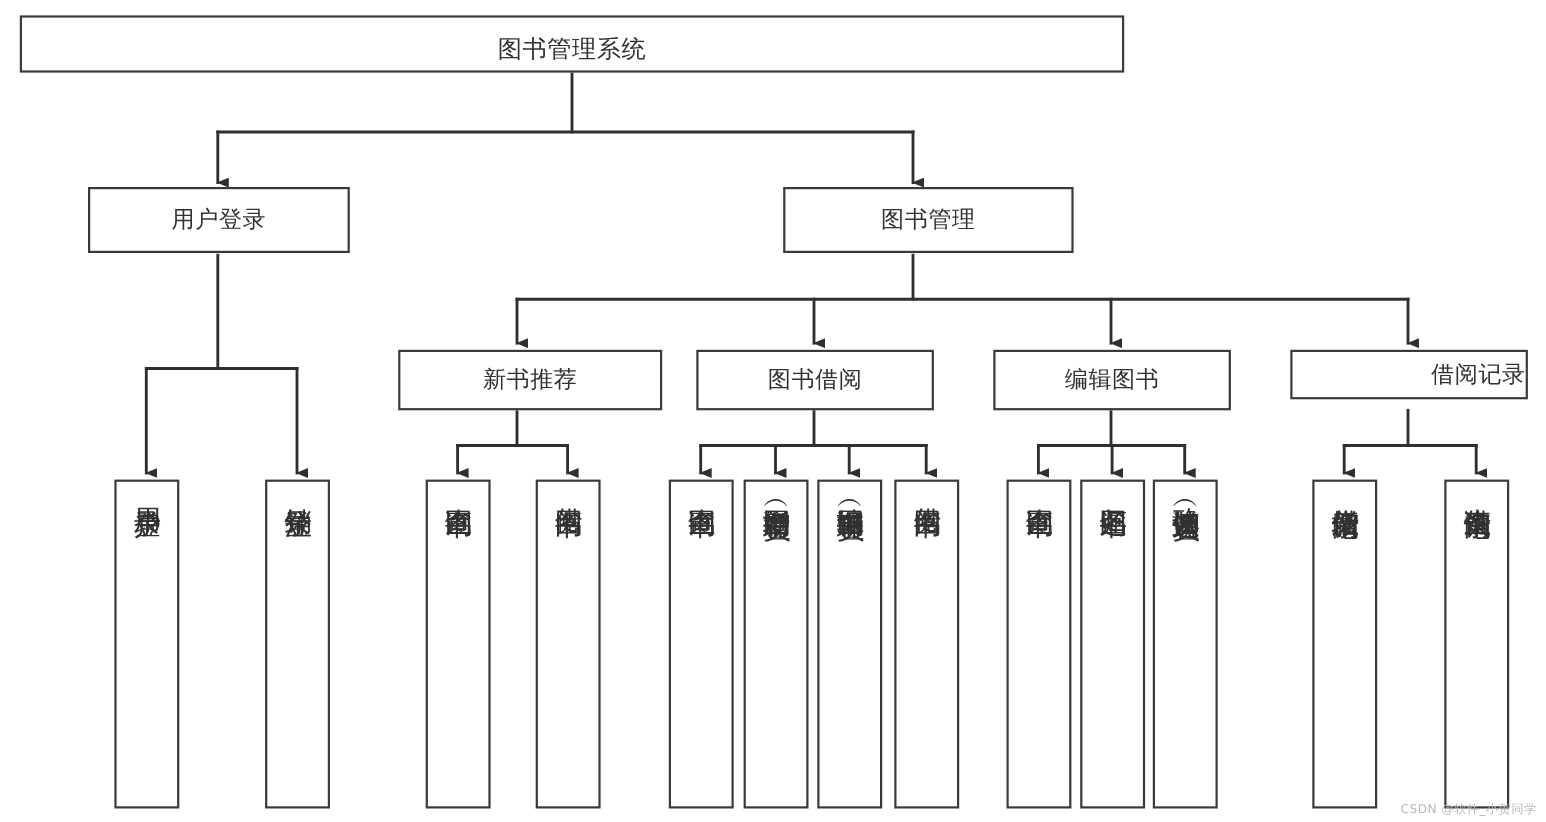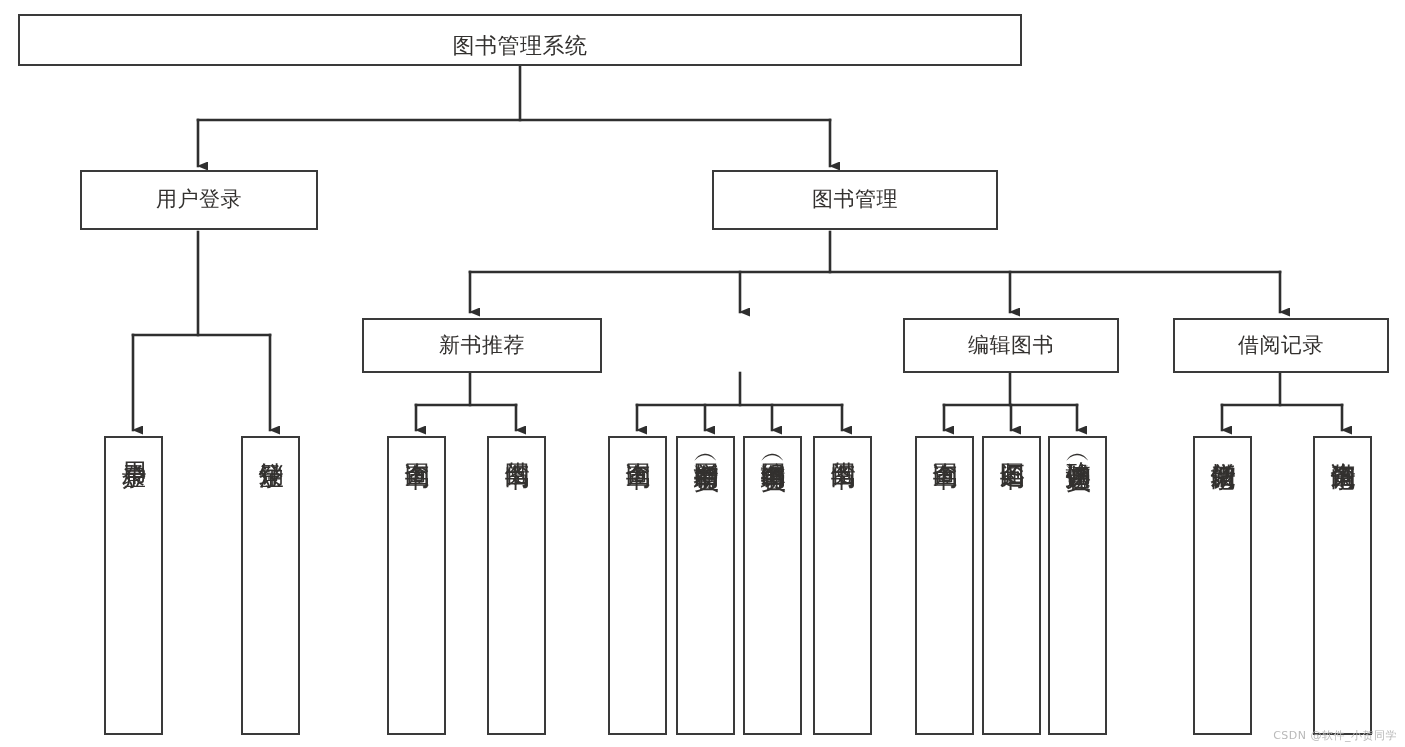--- a/index.html
+++ b/index.html
@@ -131,34 +131,37 @@
   </svg>
 
   <div class="node root horizontal" style="left:18px; top:14px; width:1004px; height:52px;">
     <span class="node-label">图书管理系统</span>
   </div>
 
   <div class="node horizontal" style="left:80px; top:170px; width:238px; height:60px;">
     <span class="node-label">用户登录</span>
   </div>
 
-  <div class="node horizontal" style="left:712px; top:170px; width:286px; height:60px;">
+  <div class="node horizontal" style="left:712px; top:170px; width:264px; height:60px;">
     <span class="node-label">图书管理</span>
   </div>
 
   <div class="node horizontal" style="left:362px; top:318px; width:240px; height:55px;">
     <span class="node-label">新书推荐</span>
   </div>
 
+  <div class="node horizontal" style="left:633px; top:318px; width:216px; height:55px;">
+    <span class="node-label">图书借阅</span>
+  </div>
 
   <div class="node horizontal" style="left:903px; top:318px; width:216px; height:55px;">
     <span class="node-label">编辑图书</span>
   </div>
 
-  <div class="node horizontal" style="left:1173px; top:318px; width:216px; height:55px;">
+  <div class="node horizontal" style="left:1173px; top:318px; width:216px; height:45px;justify-content:flex-end;">
     <span class="node-label">借阅记录</span>
   </div>
 
   <div class="node vertical" style="left:104px; top:436px; width:59px; height:299px;">
     <span class="node-label">用户登录</span>
   </div>
 
   <div class="node vertical" style="left:241px; top:436px; width:59px; height:299px;">
     <span class="node-label">注销登录</span>
   </div>

